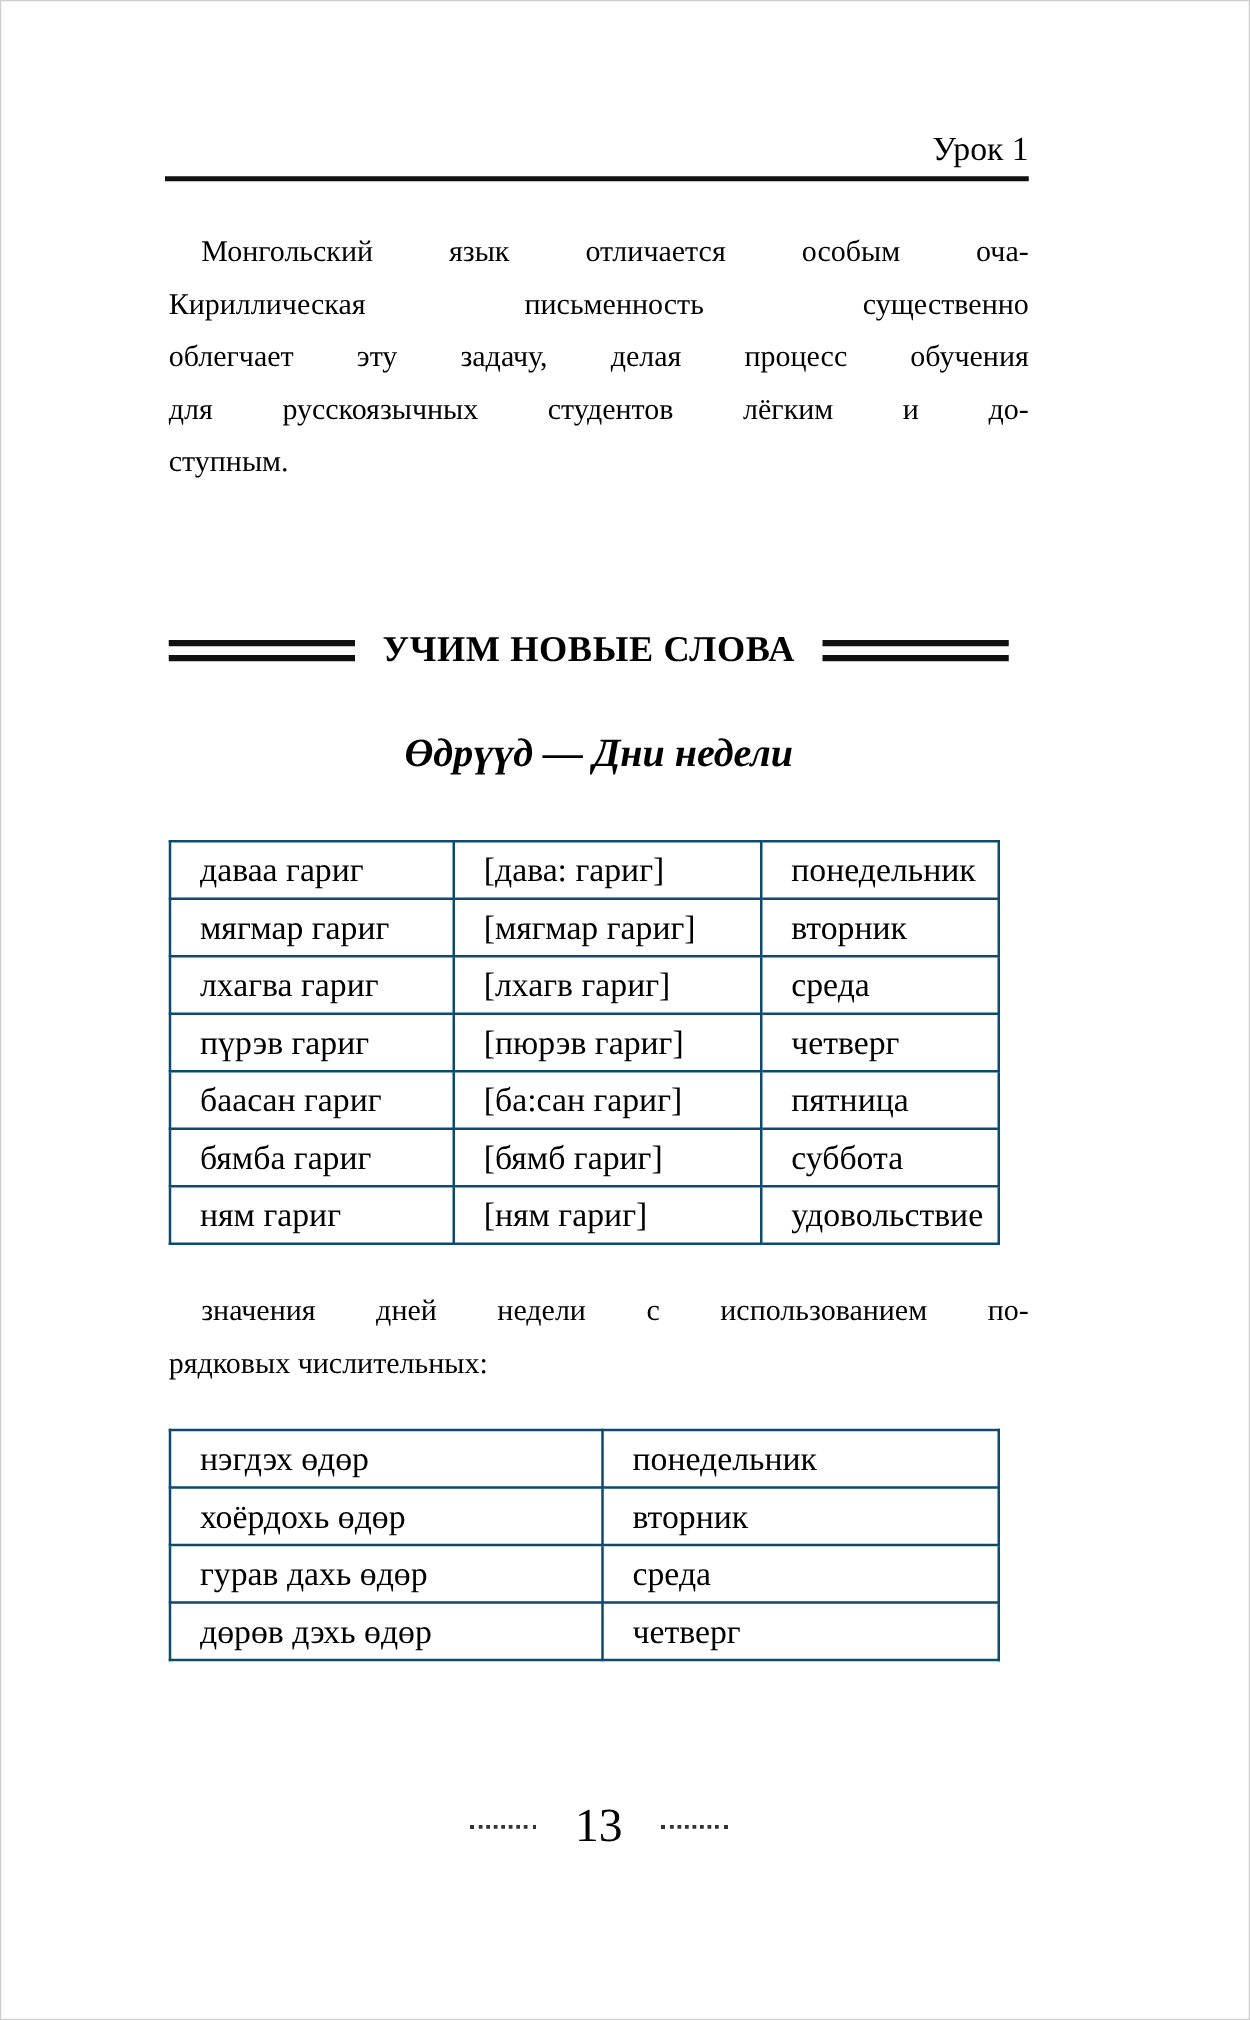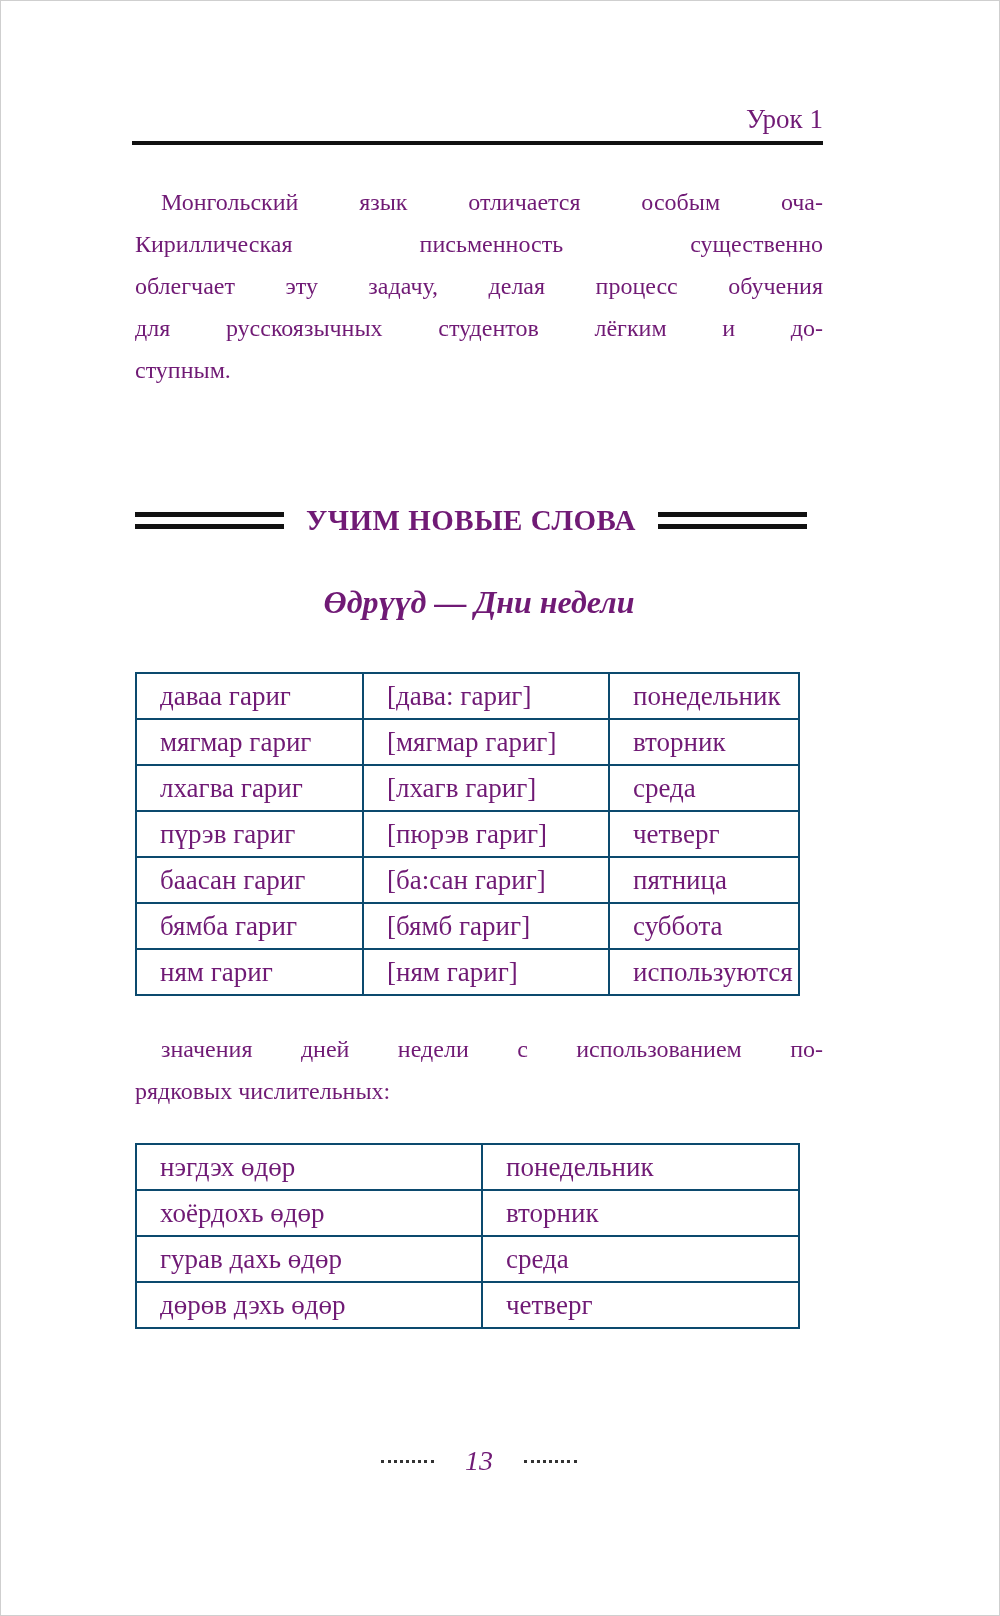--- a/index.html
+++ b/index.html
@@ -4,21 +4,21 @@
 <style>
   html, body { margin: 0; padding: 0; background: #ffffff; }
   .page {
     position: relative;
     width: 1000px;
     height: 1616px;
     background: #ffffff;
     box-sizing: border-box;
     border: 1px solid #cfcfcf;
     font-family: "Liberation Serif", "DejaVu Serif", serif;
-    color: #701a75;
+    color: #000000;
     overflow: hidden;
   }
 
   .lesson-label {
     position: absolute;
     top: 103px; left: 134px; width: 688px;
     text-align: right;
     font-size: 27px;
     line-height: 30px;
   }
@@ -107,21 +107,21 @@
     display: flex;
     justify-content: center;
     align-items: center;
     gap: 31px;
   }
   .dotted-line {
     width: 53px;
     height: 0;
     border-top: 3px dotted #333333;
   }
-  .page-number { font-size: 28px; line-height: 30px; font-style: italic; }
+  .page-number { font-size: 38px; line-height: 30px; }
 </style>
 </head>
 <body>
 
 <div class="page">
 
   <div class="lesson-label">Урок 1</div>
 
   <div class="header-rule"></div>
 
@@ -180,21 +180,21 @@
         <td>пятница</td>
       </tr>
         <tr>
         <td>бямба гариг</td>
         <td>[бямб гариг]</td>
         <td>суббота</td>
       </tr>
         <tr>
         <td>ням гариг</td>
         <td>[ням гариг]</td>
-        <td>используются</td>
+        <td>удовольствие</td>
       </tr>
       </tbody>
   </table>
 
   <div class="para para-ordinal">
       <div class="pline">значения дней недели с использованием по-</div>
       <div class="pline">рядковых числительных:</div>
     </div>
 
   <table class="vocab table-ordinal">

